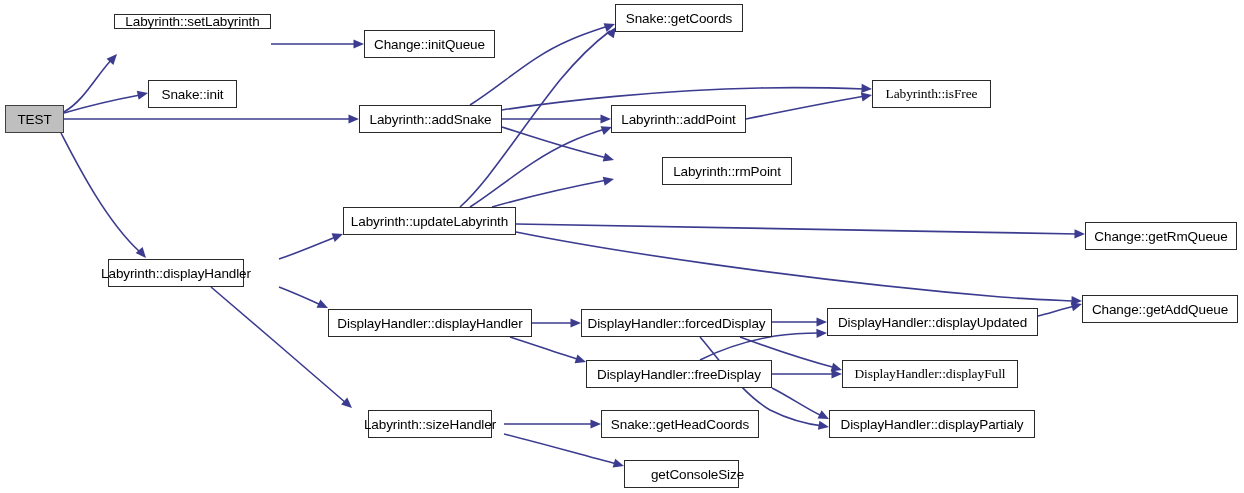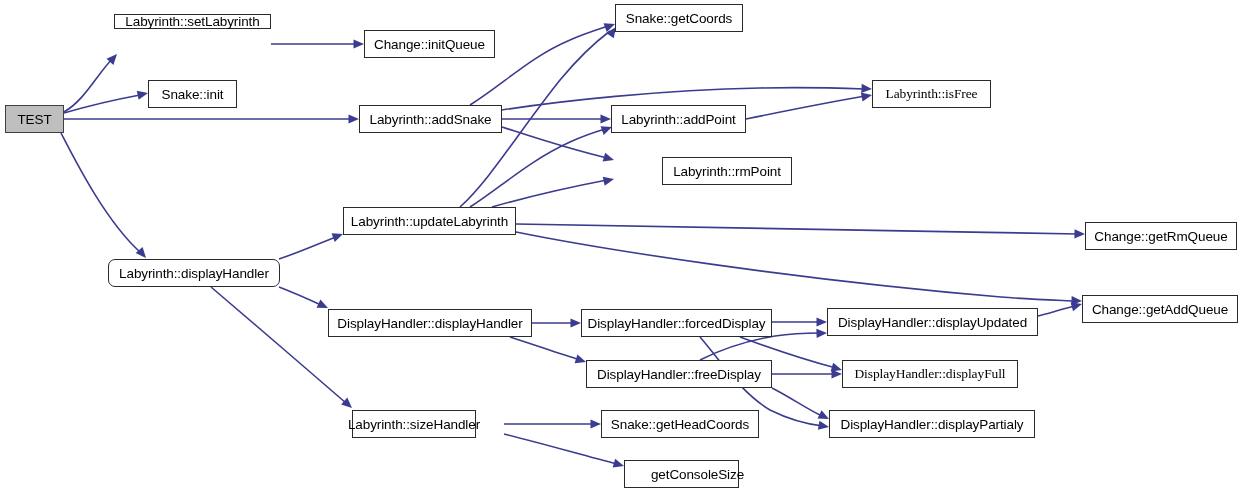--- a/index.html
+++ b/index.html
@@ -100,21 +100,21 @@
       </div>
       <div class="node" style="left: 611px; top: 105px; width: 135px; height: 28px;">
         <span>Labyrinth::addPoint</span>
       </div>
       <div class="node" style="left: 614px; top: 157px; width: 130px; height: 28px; margin-left: 48px;">
         <span>Labyrinth::rmPoint</span>
       </div>
       <div class="node" style="left: 343px; top: 207px; width: 173px; height: 28px;">
         <span>Labyrinth::updateLabyrinth</span>
       </div>
-      <div class="node" style="left: 108px; top: 259px; width: 172px; height: 28px; border-radius: 7px;">
+      <div class="node" style="left: 108px; top: 259px; width: 136px; height: 28px;">
         <span>Labyrinth::displayHandler</span>
       </div>
       <div class="node" style="left: 328px; top: 309px; width: 204px; height: 28px;">
         <span>DisplayHandler::displayHandler</span>
       </div>
       <div class="node" style="left: 581px; top: 309px; width: 191px; height: 28px;">
         <span>DisplayHandler::forcedDisplay</span>
       </div>
       <div class="node" style="left: 586px; top: 360px; width: 186px; height: 28px;">
         <span>DisplayHandler::freeDisplay</span>
@@ -127,21 +127,21 @@
       </div>
       <div class="node" style="left: 829px; top: 410px; width: 206px; height: 28px;">
         <span>DisplayHandler::displayPartialy</span>
       </div>
       <div class="node" style="left: 1085px; top: 222px; width: 152px; height: 28px;">
         <span>Change::getRmQueue</span>
       </div>
       <div class="node" style="left: 1082px; top: 295px; width: 156px; height: 28px;">
         <span>Change::getAddQueue</span>
       </div>
-      <div class="node" style="left: 352px; top: 410px; width: 124px; height: 28px;">
+      <div class="node" style="left: 368px; top: 410px; width: 124px; height: 28px;">
         <span>Labyrinth::sizeHandler</span>
       </div>
       <div class="node" style="left: 601px; top: 410px; width: 158px; height: 28px;">
         <span>Snake::getHeadCoords</span>
       </div>
       <div class="node" style="left: 624px; top: 460px; width: 115px; height: 28px; padding-left: 32px;">
         <span>getConsoleSize</span>
       </div>
     </div>
 </div>

